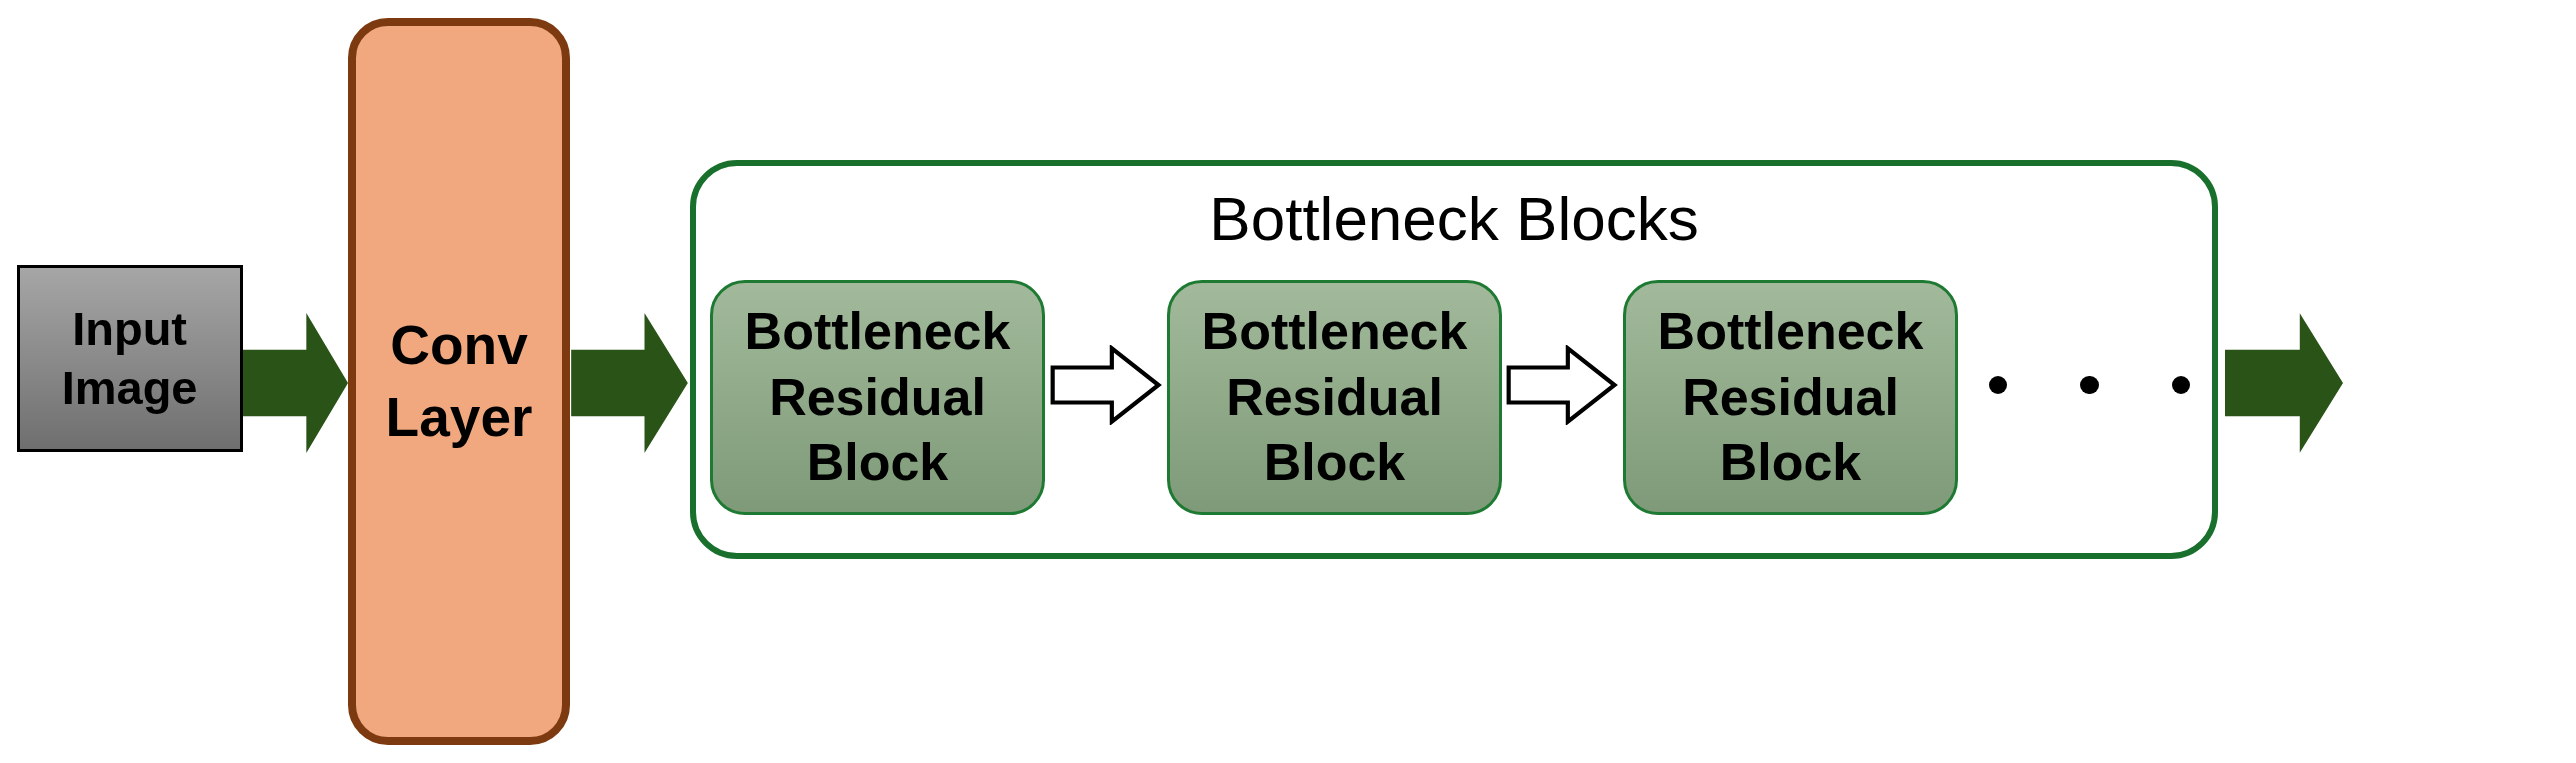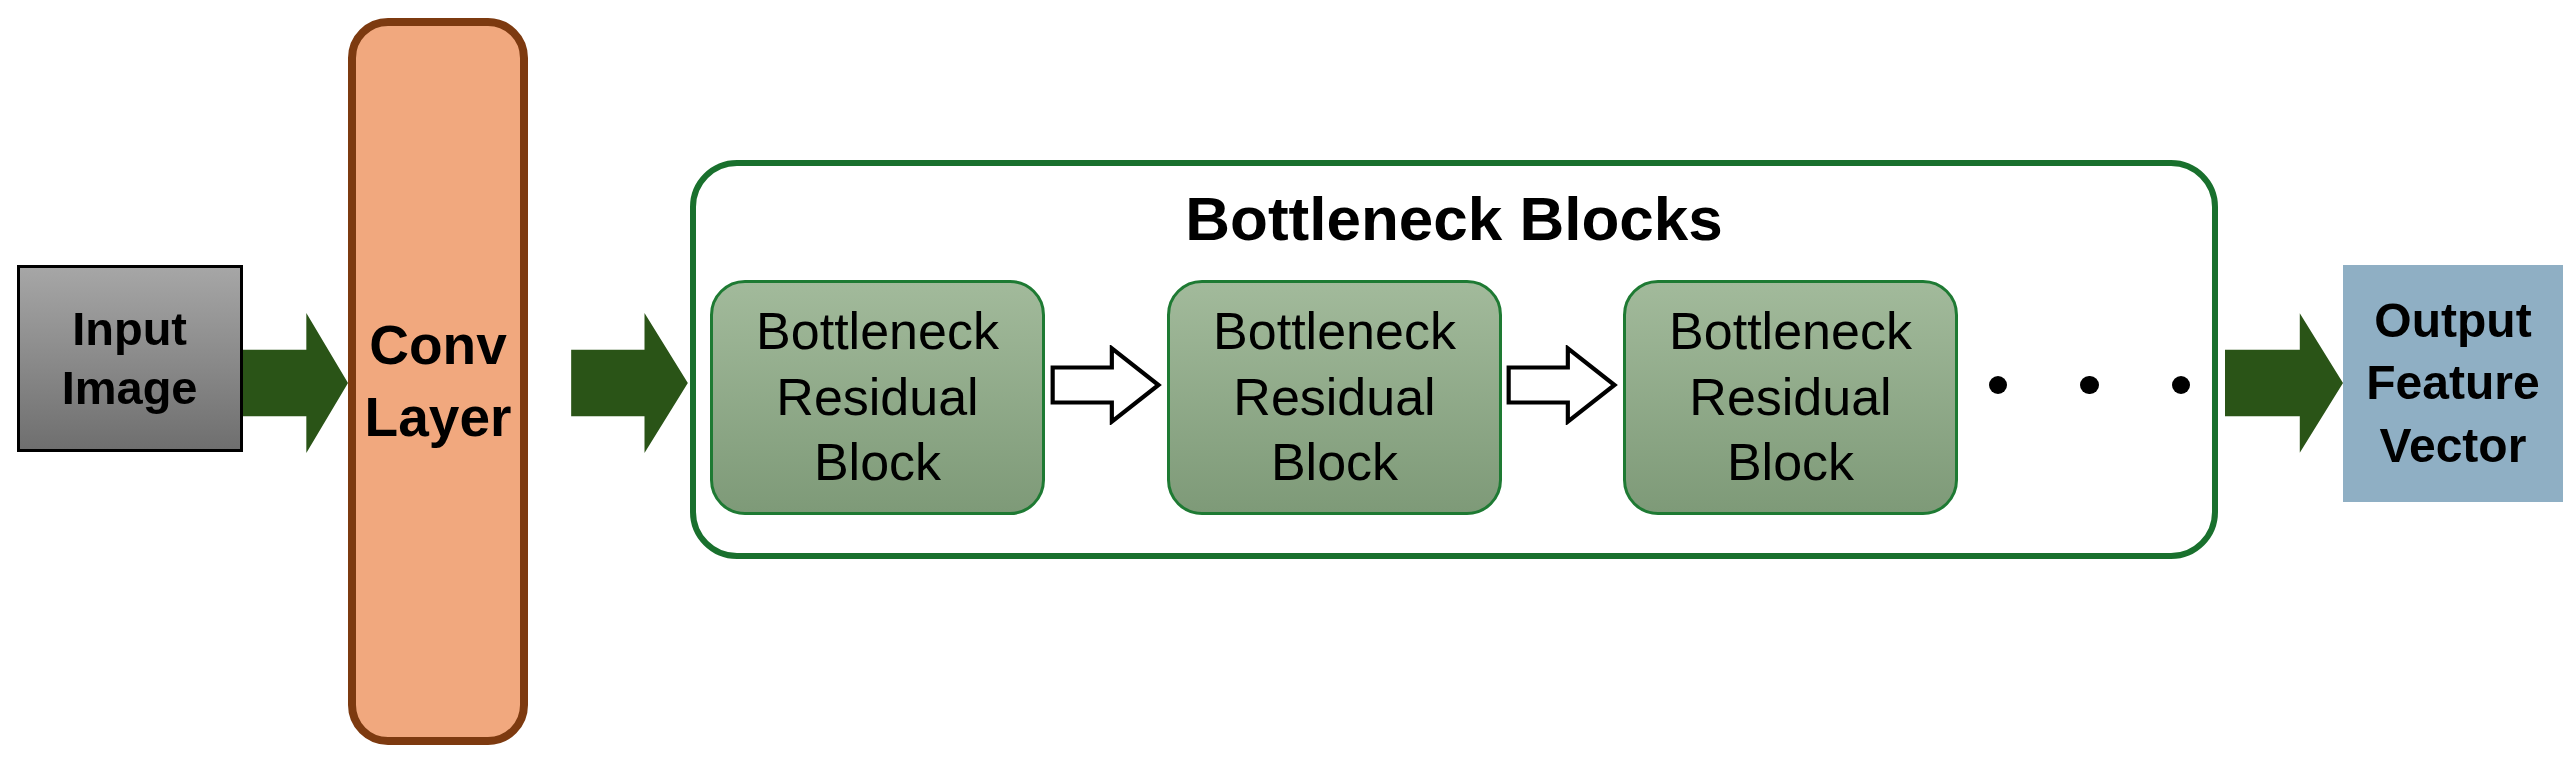--- a/index.html
+++ b/index.html
@@ -31,42 +31,42 @@
   .abs{position:absolute;box-sizing:border-box;}
   .centered{display:flex;align-items:center;justify-content:center;}
 
   .input-box{
     left:16.6px;top:265px;width:226px;height:187px;
     background:linear-gradient(180deg,var(--c-input_fill_top) 0%,var(--c-input_fill_bottom) 100%);
     border:3.3px solid var(--c-input_border);
     font-size:47px;font-weight:bold;line-height:1.25;
   }
   .conv-box{
-    left:348px;top:18.3px;width:180px;height:727px;
+    left:348px;top:18.3px;width:222px;height:727px;
     background:var(--c-conv_fill);
     border:8.3px solid var(--c-conv_border);
     border-radius:40px;
     font-size:55px;font-weight:bold;line-height:1.3;
   }
   .bn-container{
     left:690px;top:160px;width:1528px;height:399px;
     background:#ffffff;
     border:6.7px solid var(--c-container_border);
     border-radius:47px;
   }
   .bn-title{
     left:690px;top:188px;width:1528px;height:67px;
-    font-size:62px;font-weight:bold;text-align:center;line-height:1;
+    font-size:62px;font-weight:normal;text-align:center;line-height:1;
   }
   .bn-block{
     top:280px;width:335px;height:235px;
     background:linear-gradient(180deg,var(--c-block_fill_top) 0%,var(--c-block_fill_bottom) 100%);
     border:3.3px solid var(--c-block_border);
     border-radius:35px;
-    font-size:52px;font-weight:normal;line-height:1.26;
+    font-size:52px;font-weight:bold;line-height:1.26;
   }
   .bn-block.b1{left:710px;}
   .bn-block.b2{left:1167px;}
   .bn-block.b3{left:1623px;}
 
   svg.green-arrow polygon{fill:var(--c-arrow_green);stroke:none;}
   svg.white-arrow polygon{
     fill:var(--c-white_arrow_fill);
     stroke:var(--c-white_arrow_border);
     stroke-width:5;stroke-linejoin:miter;
@@ -144,20 +144,15 @@
   <div class="abs dots">
     <div class="dot"></div>
     <div class="dot"></div>
     <div class="dot"></div>
   </div>
 
   <svg class="abs green-arrow ga3" width="118" height="140" viewBox="0 0 142 168">
     <polygon points="0,44 90,44 90,0 142,84 90,168 90,124 0,124"></polygon>
   </svg>
 
-  <div class="abs centered output-box">
-    <span class="label">Output
-Feature
-Vector</span>
-  </div>
 
 </div>
 
 
 </body></html>

